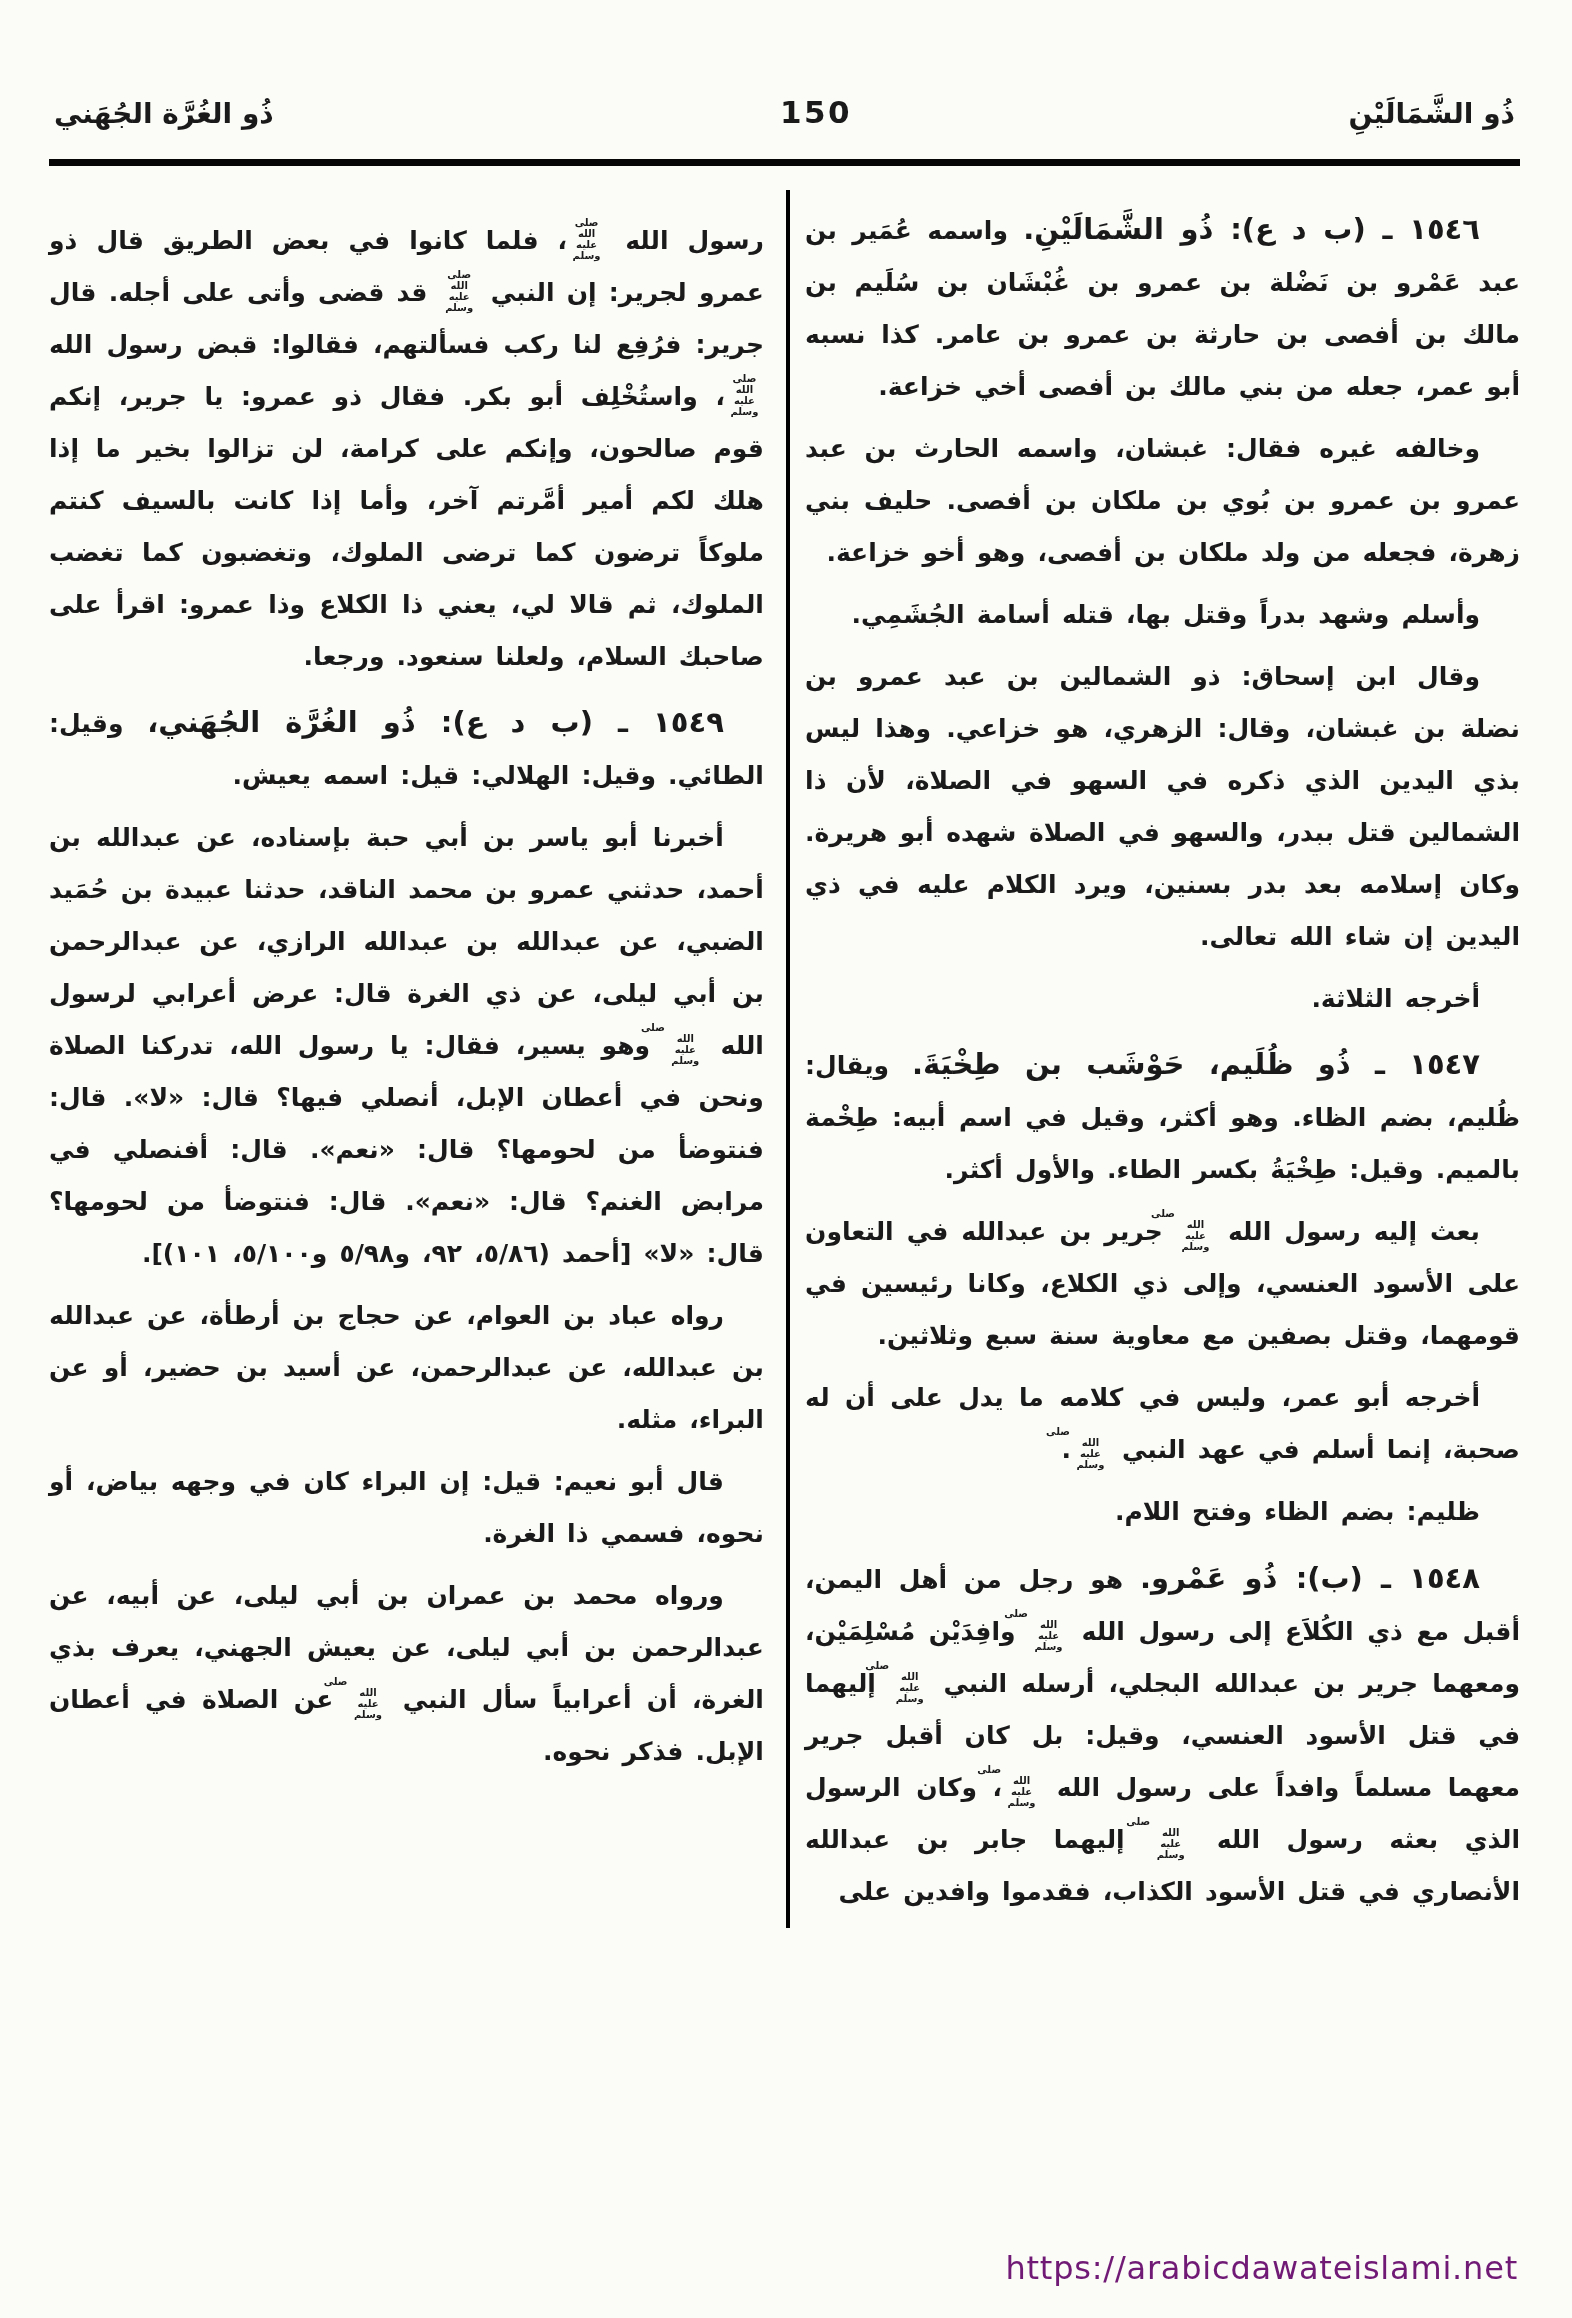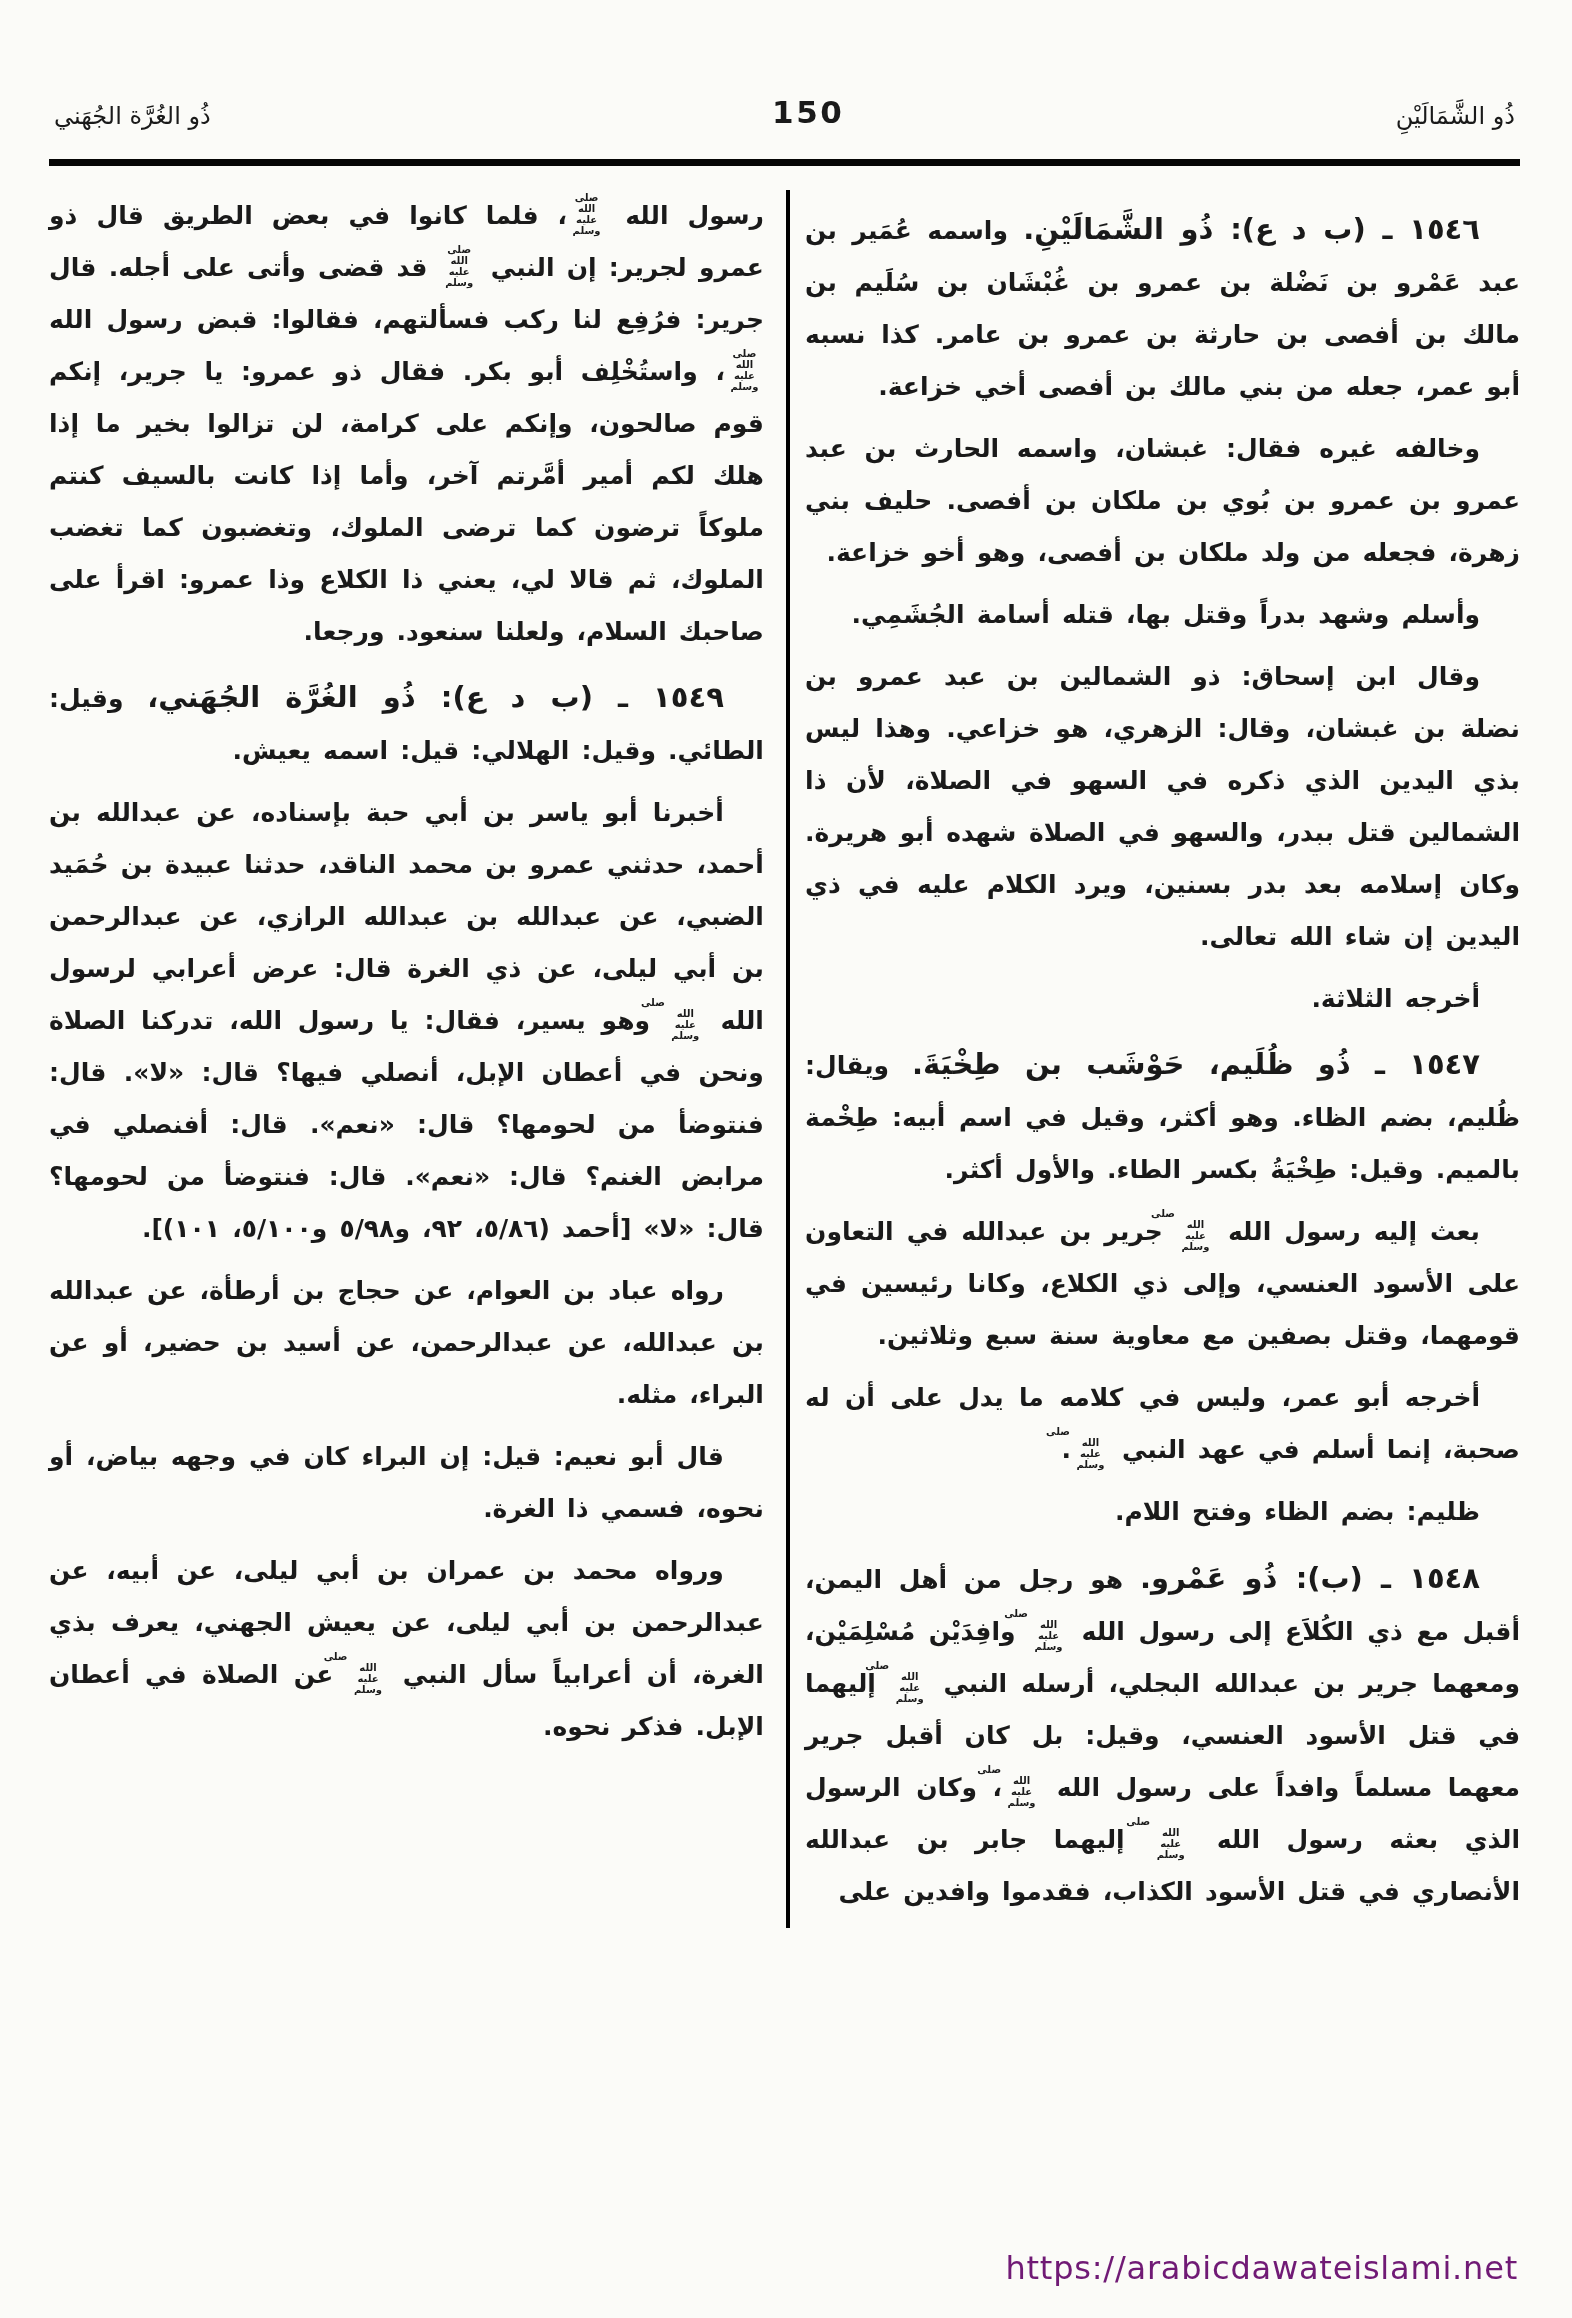--- a/index.html
+++ b/index.html
@@ -22,22 +22,22 @@
     box-sizing: border-box;
     direction: rtl;
   }
   header.page-header {
     display: flex;
     justify-content: space-between;
     align-items: flex-end;
     padding: 55px 5px 28.5px 5px;
   }
   .h-title {
-    font-size: 24px;
-    font-weight: normal;
+    font-size: 28px;
+    font-weight: bold;
     white-space: nowrap;
   }
   .page-num {
     font-size: 31px;
     font-weight: bold;
     letter-spacing: 2.5px;
     transform: translateX(5px);
   }
   .rule {
     height: 7.5px;
@@ -60,21 +60,21 @@
   .col-right { padding-left: 15px; }
   .col-left  { padding-right: 22px; }
   .divider {
     width: 4.2px;
     background: #000;
   }
   p.para {
     margin: 0 0 10px 0;
     text-indent: 40px;
   }
-  p.para.noindent { text-indent: 0; }
+  p.para.noindent { text-indent: 0; margin-top: 25px; }
   p.para.entry { margin-top: 13.4px; }
   .lead {
     font-size: 29px;
     font-weight: bold;
   }
   .saw {
     display: inline-block;
     width: 39px;
     font-size: 10px;
     line-height: 1.1;

